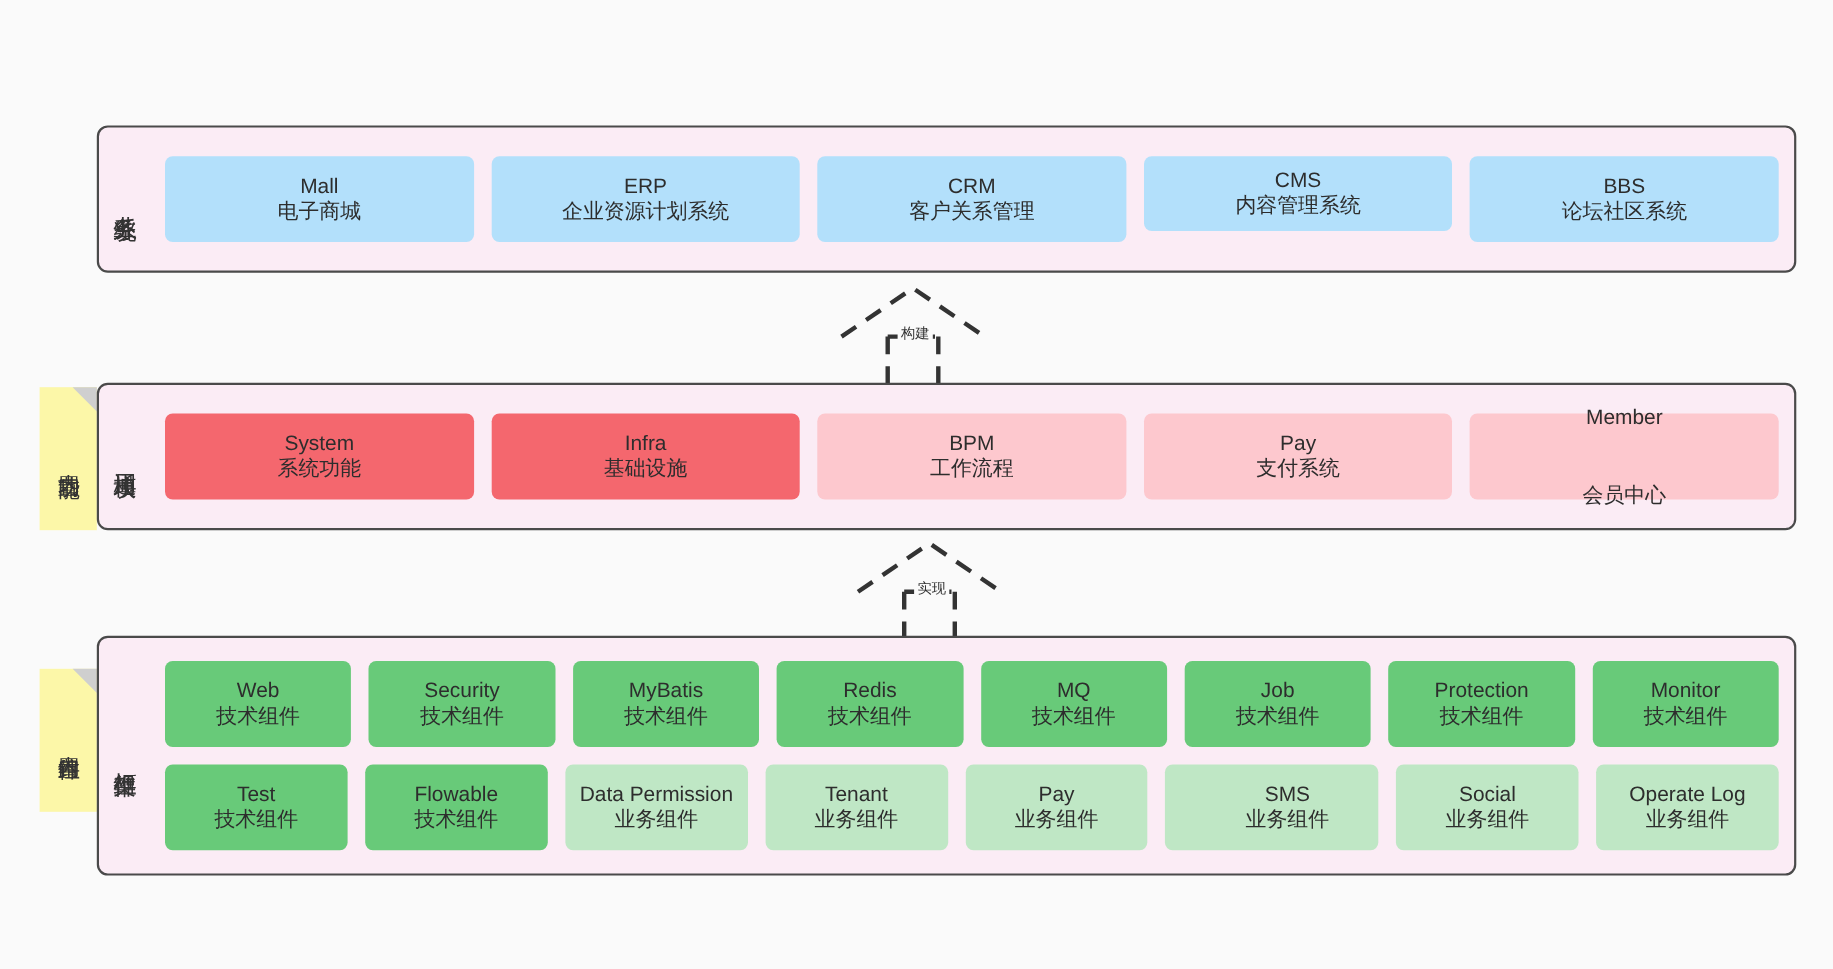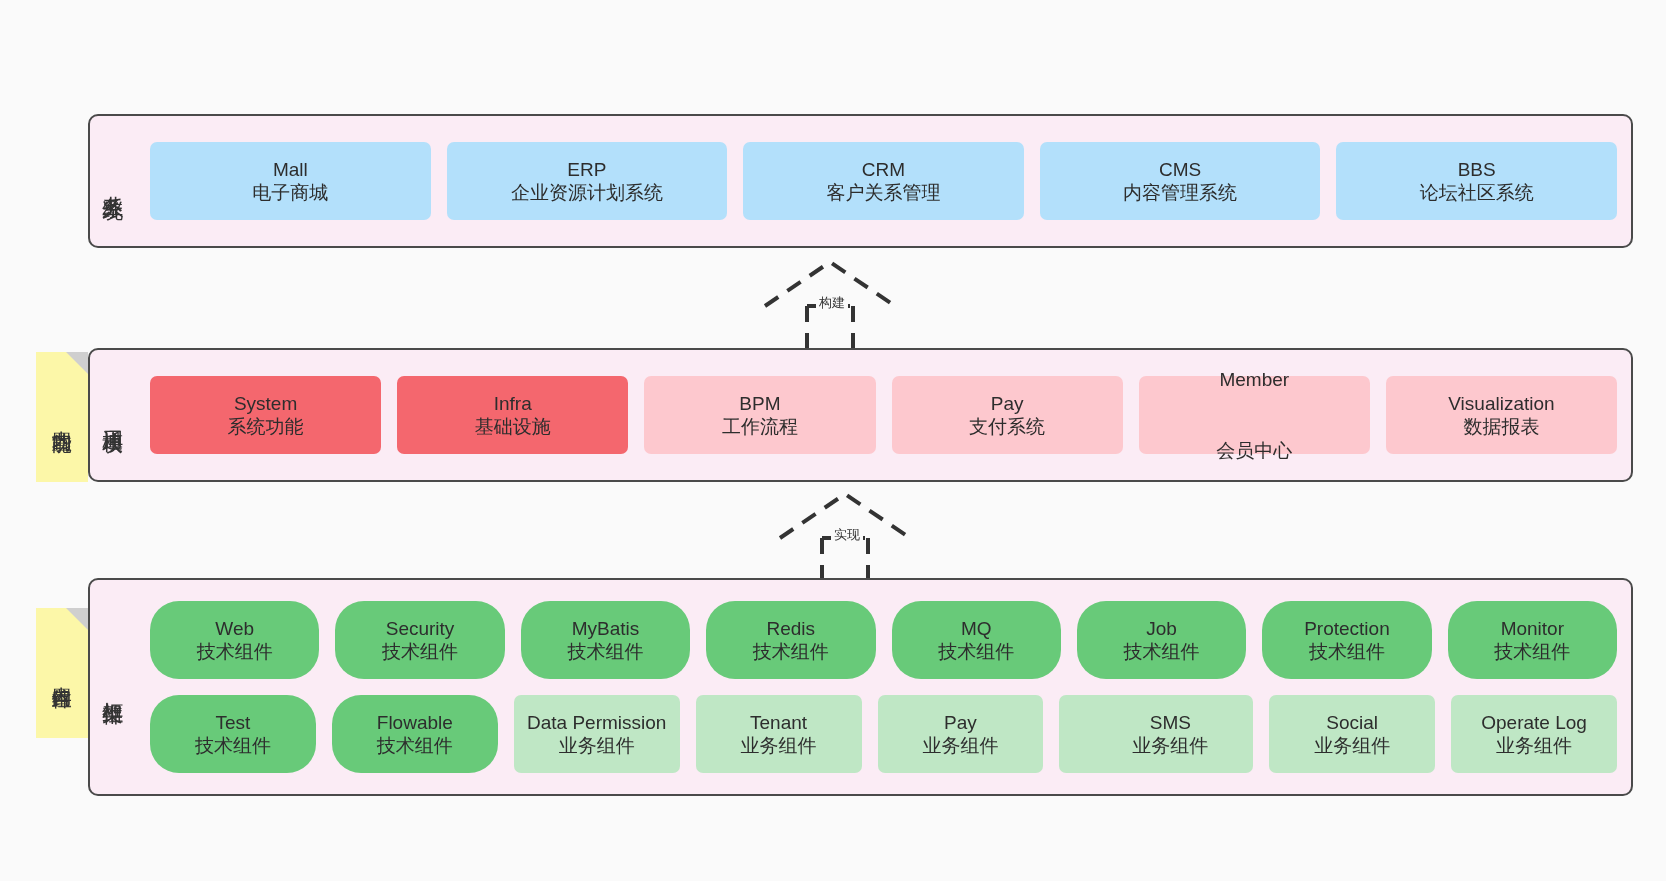--- a/index.html
+++ b/index.html
@@ -64,21 +64,21 @@
     color: #2d2d2d;
     padding: 6px 4px;
     min-width: 0;
   }
   .card .t1 { display: block; }
   .card .t2 { display: block; }
 
   .c-blue       { background: #b3e0fb; }
   .c-red        { background: #f4676e; }
   .c-pink       { background: #fdc8ce; }
-  .c-green      { background: #68ca79; border-radius: 29px; }
+  .c-green      { background: #68ca79; }
   .c-lightgreen { background: #bfe7c5; }
 
   
   .note {
     position: absolute;
     background: #fcf7a8;
     z-index: 2;
     display: flex;
     align-items: center;
     justify-content: center;
@@ -152,21 +152,21 @@
           <span class="t2">电子商城</span>
         </div>
         <div class="card c-blue" style="height:78px;">
           <span class="t1">ERP</span>
           <span class="t2">企业资源计划系统</span>
         </div>
         <div class="card c-blue" style="height:78px;">
           <span class="t1">CRM</span>
           <span class="t2">客户关系管理</span>
         </div>
-        <div class="card c-blue" style="height:78px;">
+        <div class="card c-blue" style="height:68px;">
           <span class="t1">CMS</span>
           <span class="t2">内容管理系统</span>
         </div>
         <div class="card c-blue" style="height:78px;">
           <span class="t1">BBS</span>
           <span class="t2">论坛社区系统</span>
         </div>
       </div>
     </div>
   </div>
@@ -188,24 +188,20 @@
           <span class="t2">工作流程</span>
         </div>
         <div class="card c-pink" style="height:78px;">
           <span class="t1">Pay</span>
           <span class="t2">支付系统</span>
         </div>
         <div class="card c-pink" style="height:78px;gap:47px;">
           <span class="t1">Member</span>
           <span class="t2">会员中心</span>
         </div>
-        <div class="card c-pink" style="height:78px;">
-          <span class="t1">Visualization</span>
-          <span class="t2">数据报表</span>
-        </div>
       </div>
     </div>
   </div>
 
   <div class="layer" style="left:88px; top:578px; width:1545px; height:218px;">
     <div class="layer-label">框架组件</div>
     <div class="cards">
 
       <div class="row">
         <div class="card c-green" style="height:78px;">

